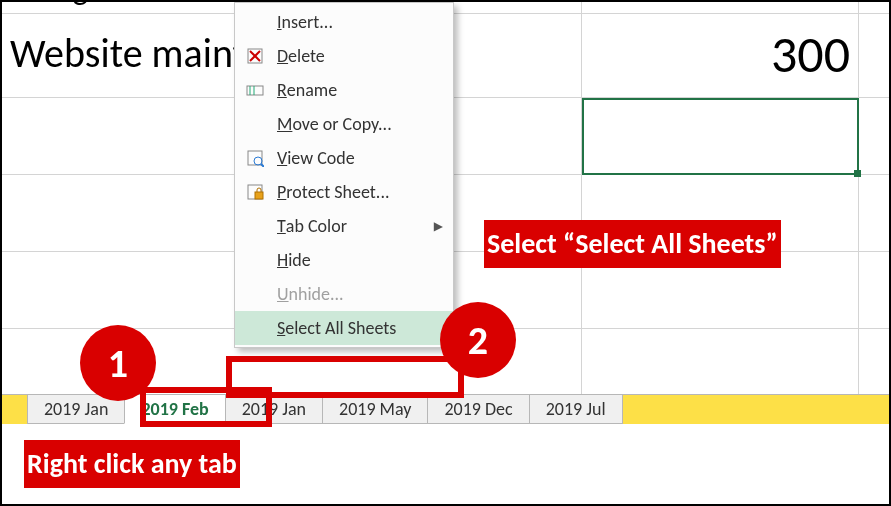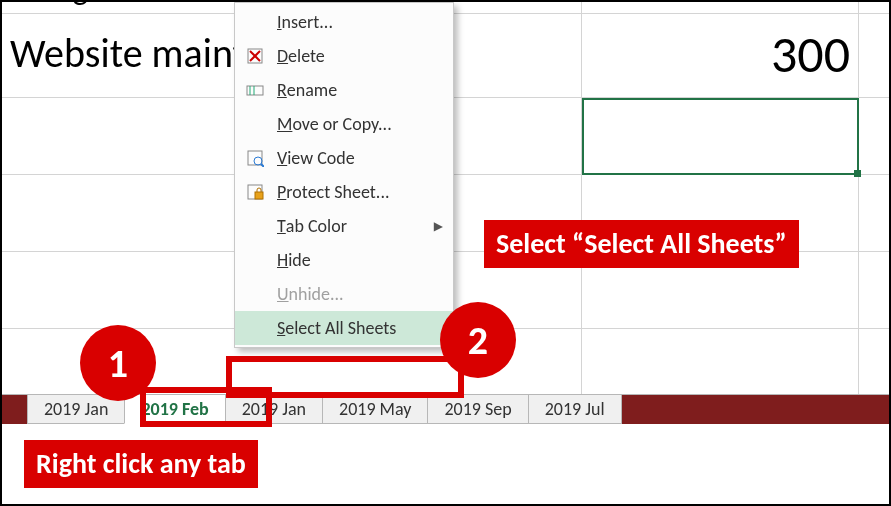--- a/index.html
+++ b/index.html
@@ -48,21 +48,21 @@
     width: 7px; height: 7px;
     background: #217346;
   }
 
   
   .tabbar {
     position: absolute;
     left: 0; right: 0; bottom: 80px;
     height: 30px;
     border-top: 1px solid #b7b7b7;
-    background: #7f1d1d;
+    background: #fde047;
     display: flex;
     align-items: stretch;
     padding-left: 25px;
     font-size: 18px;
   }
   .tab {
     display: flex;
     align-items: center;
     padding: 0 16px;
     border: 1px solid #b7b7b7;
@@ -135,21 +135,21 @@
     position: absolute;
     border: 6px solid #d90000;
     background: transparent;
   }
   .ann-label {
     position: absolute;
     background: #d90000;
     color: #fff;
     font-weight: 700;
     font-size: 28px;
-    padding: 8px 12px;
+    padding: 8px 3px;
     line-height: 1.15;
   }
 </style>
 </head>
 <body>
 
 <div class="sheet">
   <div class="grid">
     <div class="row" style="height:48px;margin-top:-36px;">
       <div class="cell colA">Instagram Marketing</div>
@@ -179,21 +179,21 @@
 
   <div class="selected-cell" style="left:580px; top:96px; width:277px; height:77px;">
     <div class="handle"></div>
   </div>
 
   <div class="tabbar" id="tabbar">
       <div class="tab">2019 Jan</div>
       <div class="tab active">2019 Feb</div>
       <div class="tab">2019 Jan</div>
       <div class="tab">2019 May</div>
-      <div class="tab">2019 Sep</div>
+      <div class="tab">2019 Dec</div>
       <div class="tab">2019 Jul</div>
     </div>
 
   <div class="bottom-blank"></div>
 
   <div class="ctxmenu" id="ctxmenu">
       <div class="ctxitem"><span class="mn">I</span>nsert...</div>
       <div class="ctxitem"><span class="mn">D</span>elete<span class="ctxicon">
           <svg width="18" height="18" viewBox="0 0 18 18">
             <rect x="2" y="2" width="14" height="14" fill="none" stroke="#888"></rect>

